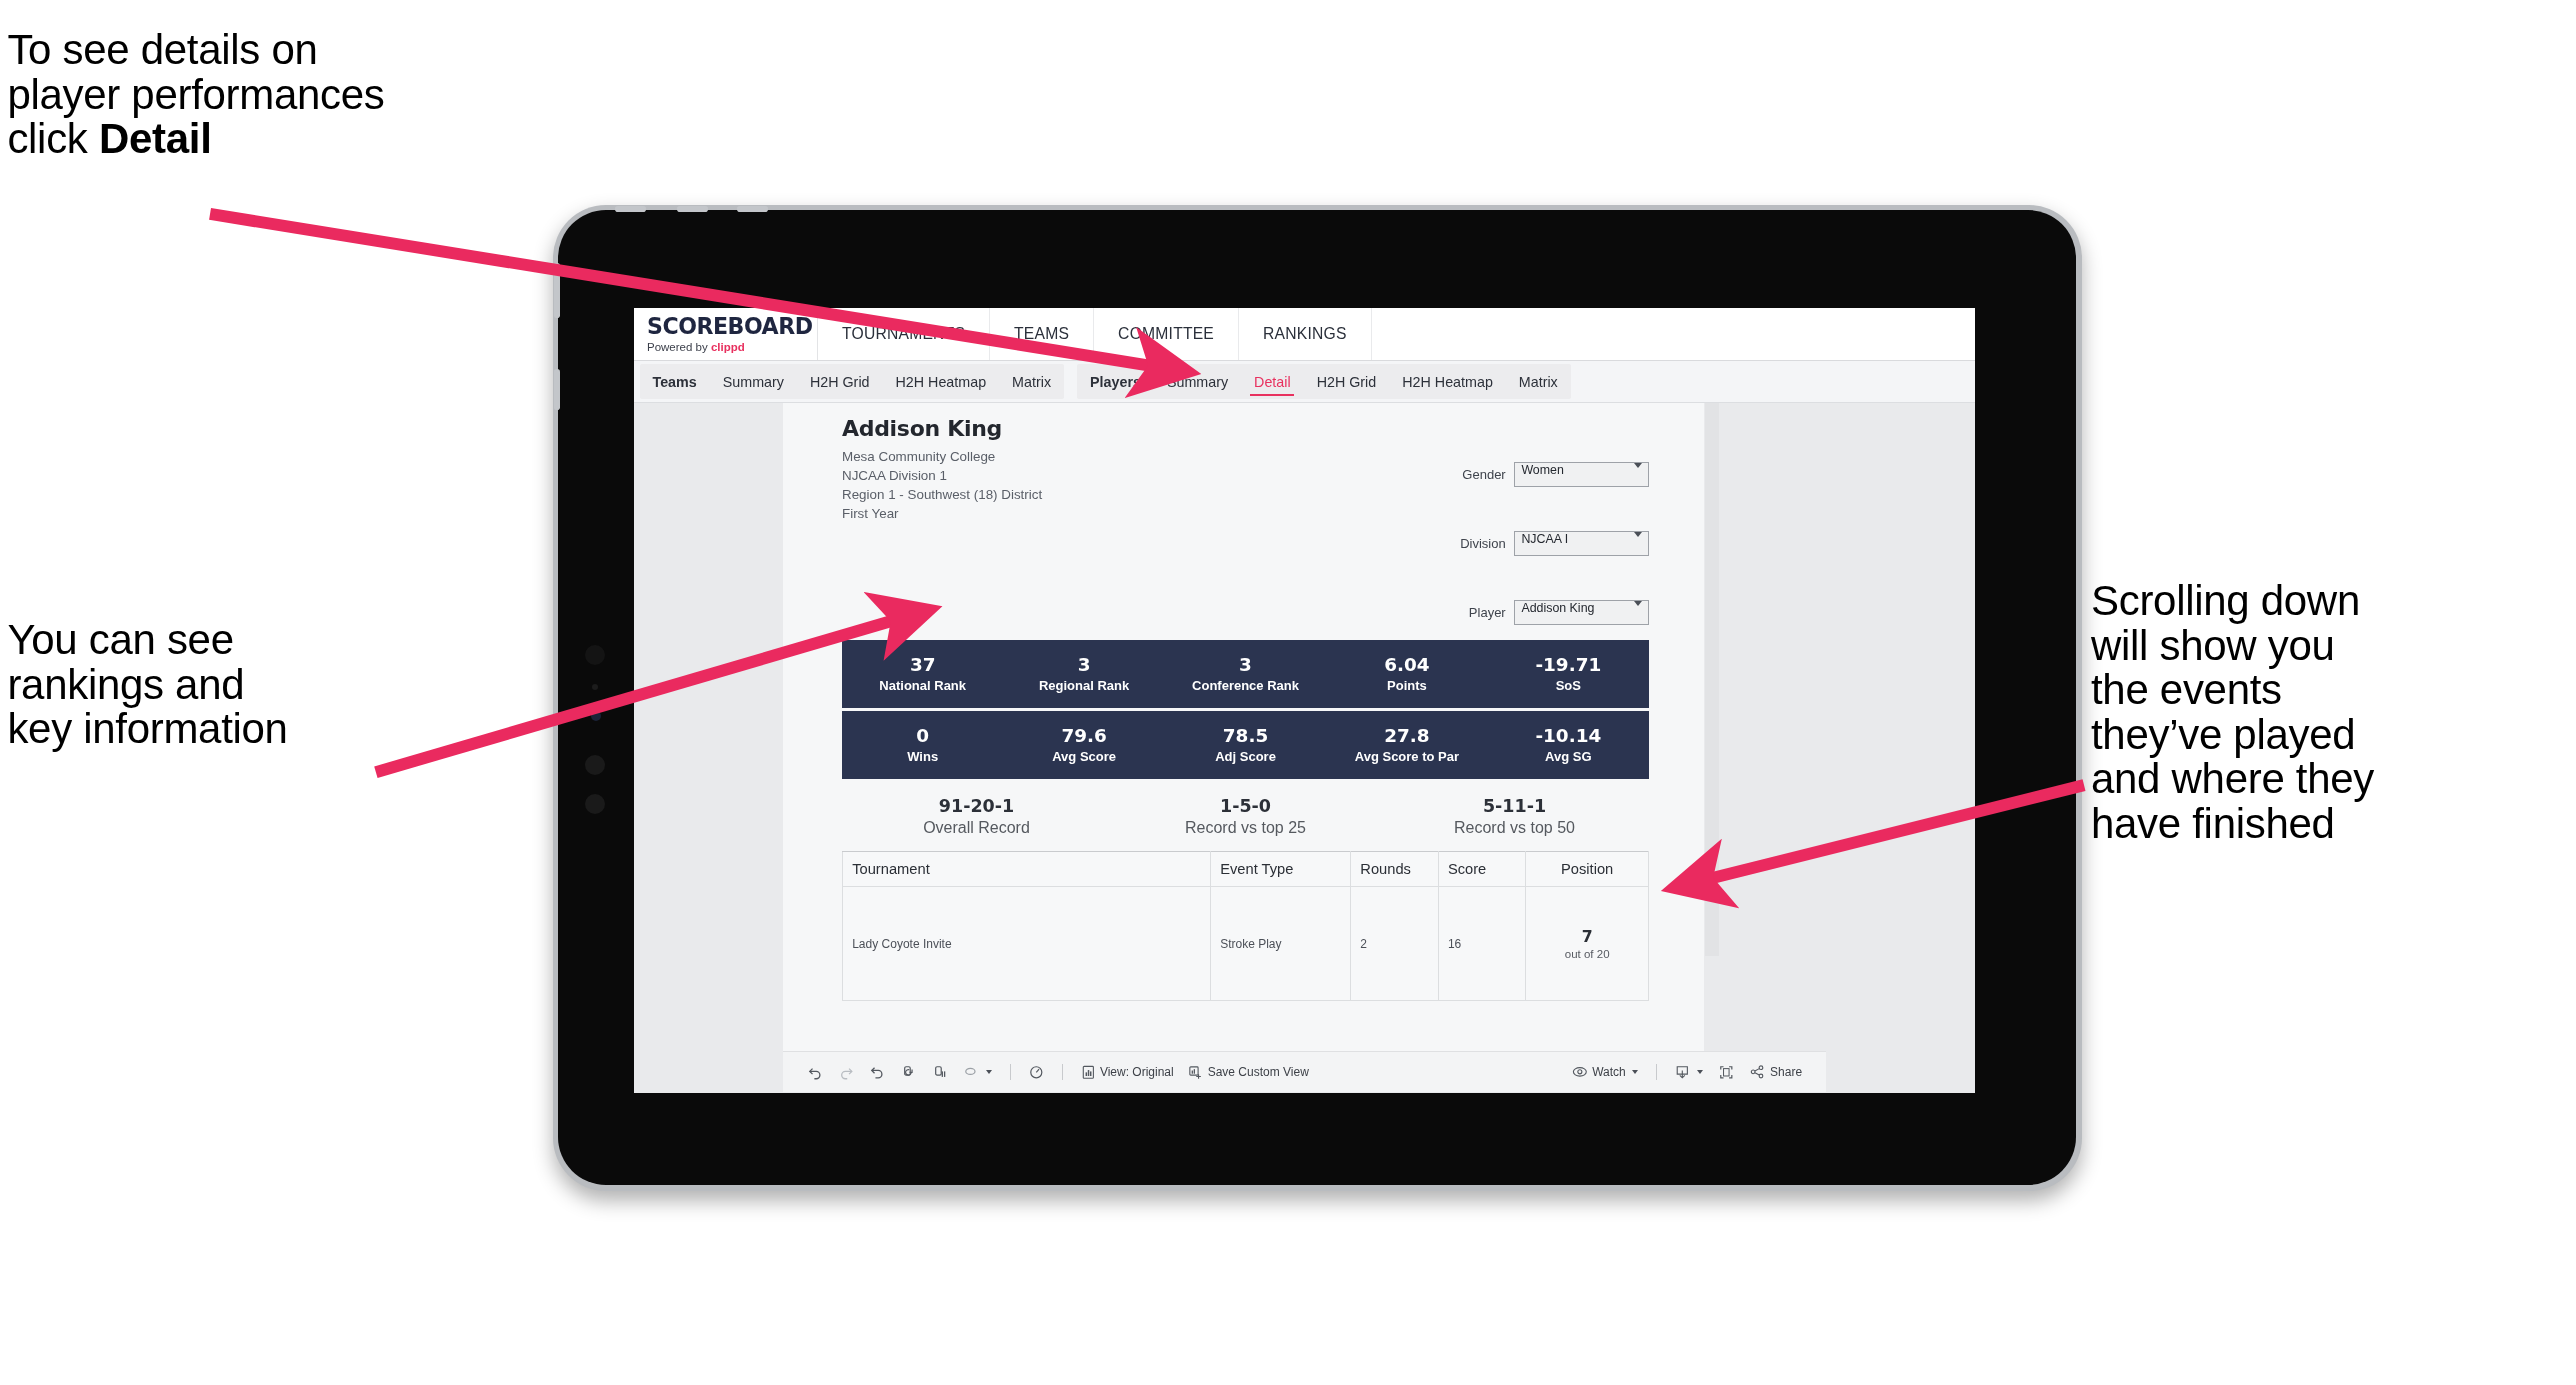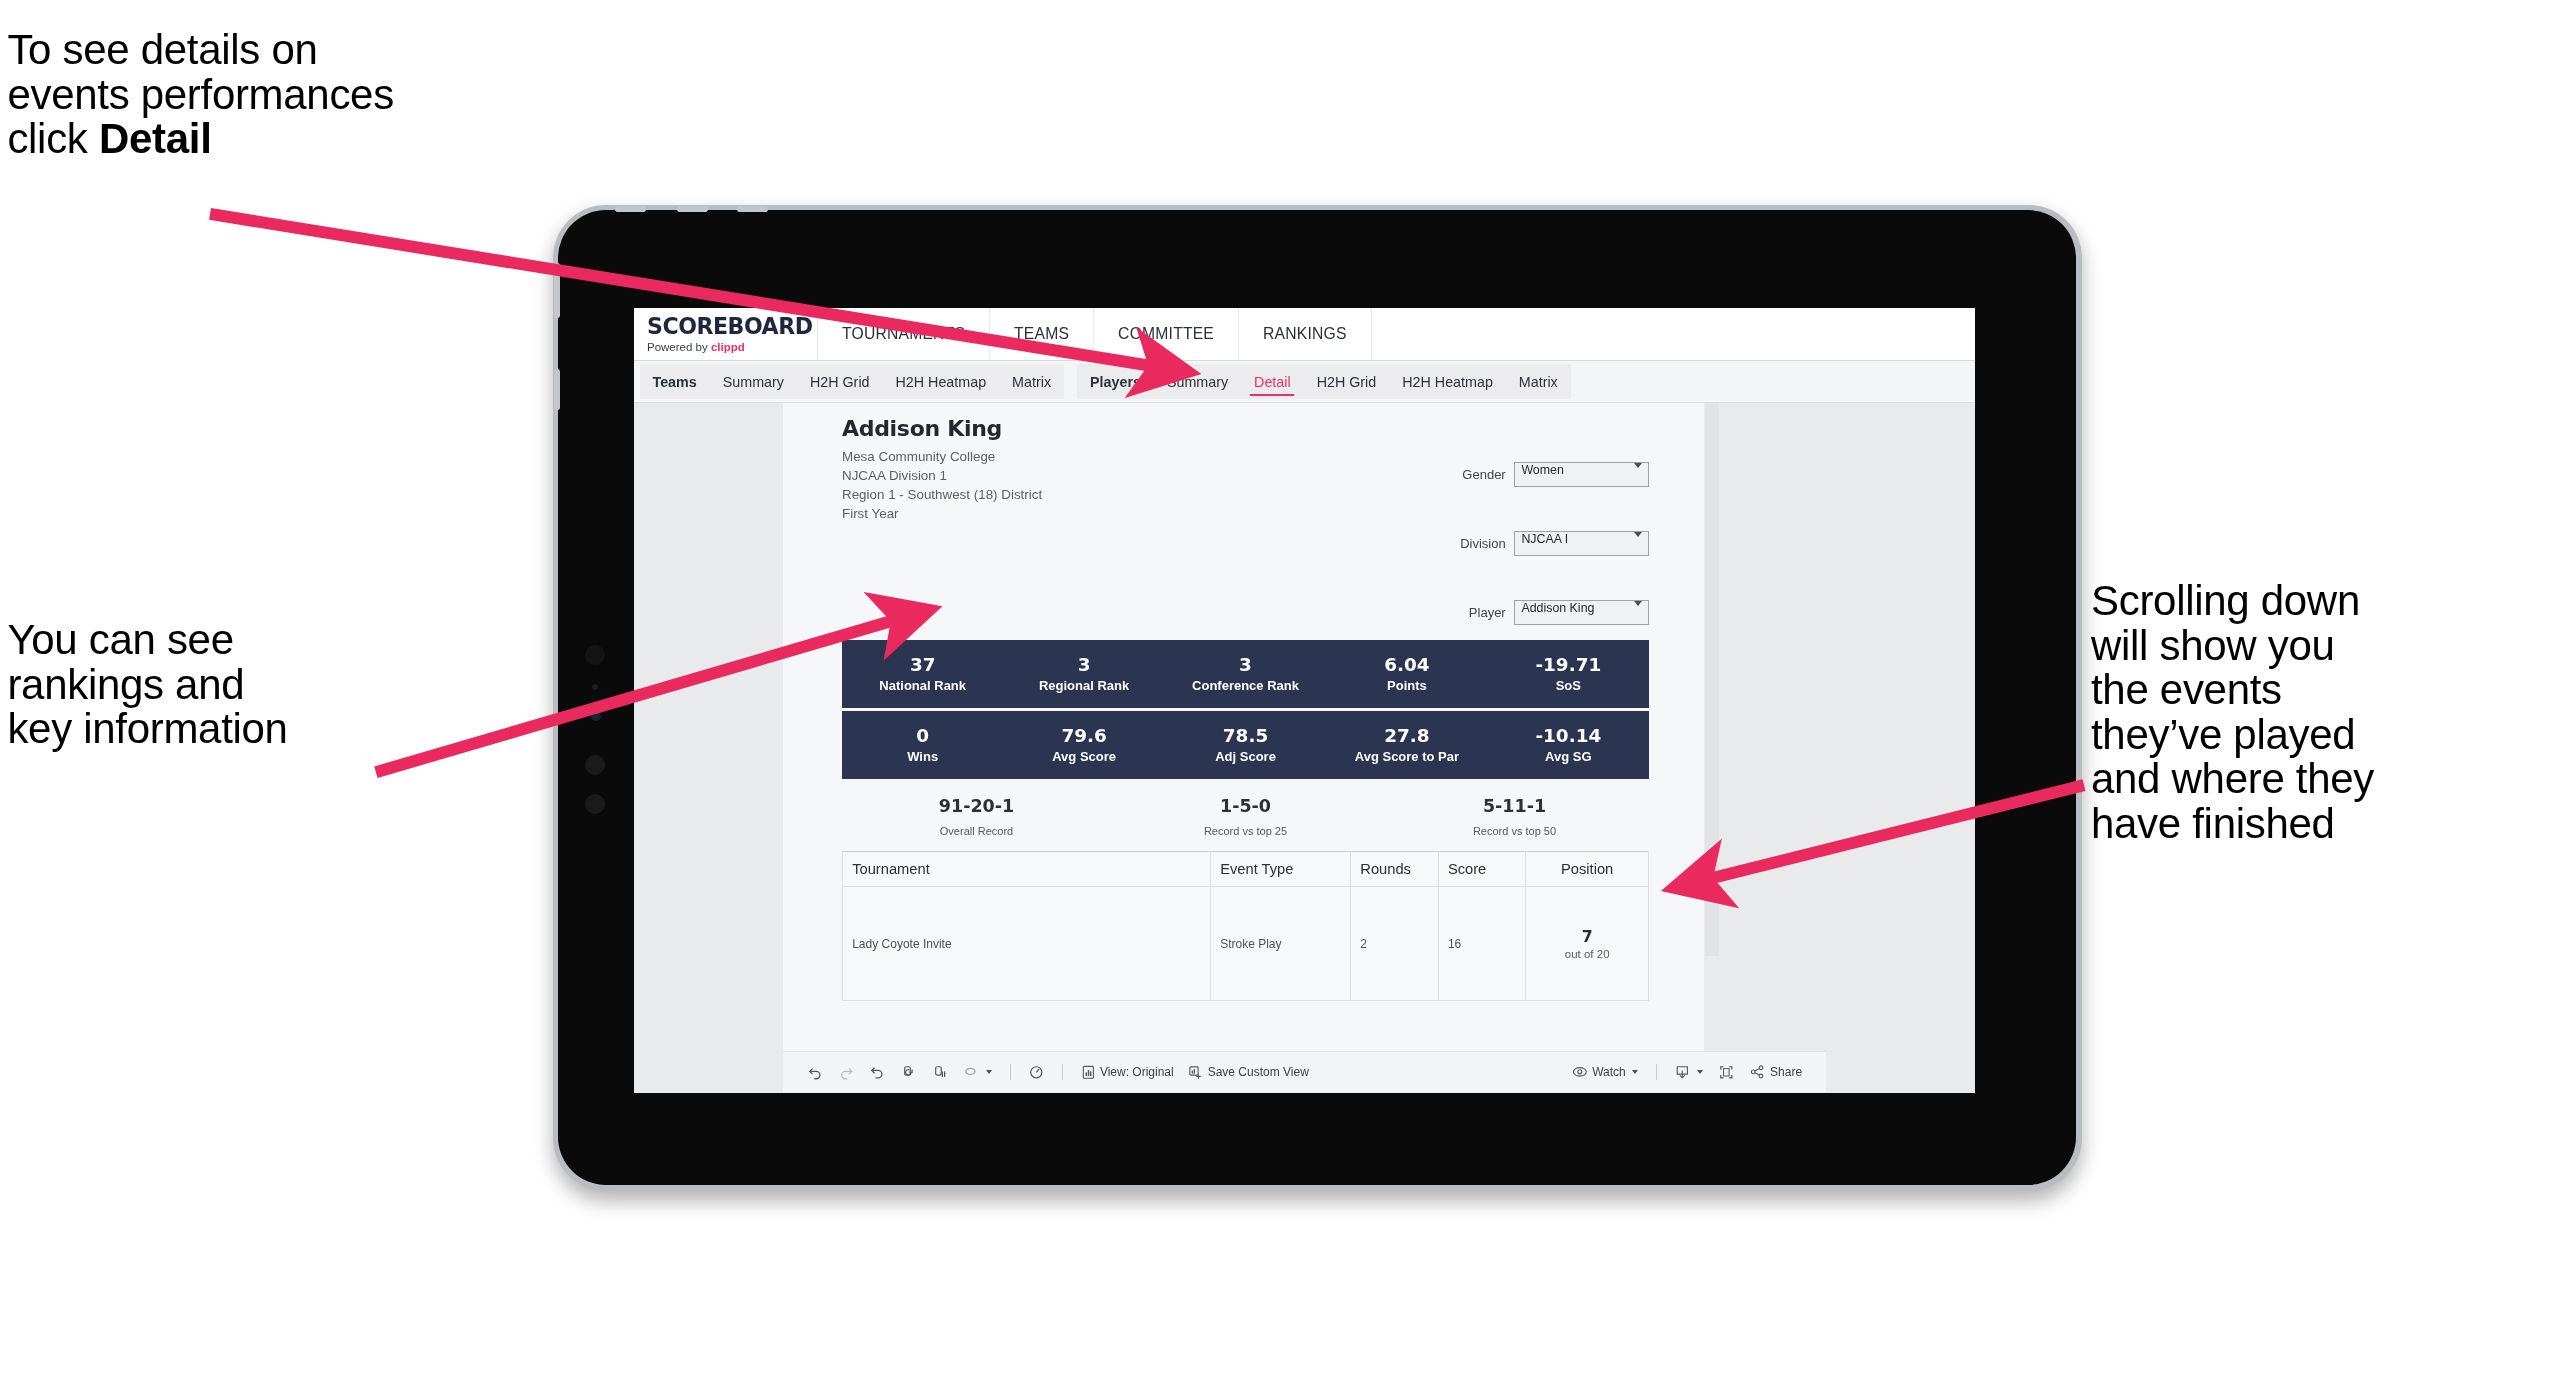--- a/index.html
+++ b/index.html
@@ -262,21 +262,21 @@
     display: flex;
     margin-top: 16.6px;
     padding-bottom: 14.7px;
   }
   .records .cell { flex: 1; text-align: center; color: #2c3038; }
   .records .cell .v {
     font-family: "DejaVu Sans", sans-serif;
     font-weight: 700;
     font-size: 17.5px;
   }
-  .records .cell .l { font-size: 11px; color: #55595f; margin-top: 9px; }
+  .records .cell .l { font-size: 16px; color: #55595f; margin-top: 3px; }
 
   
   table.evt {
     width: 100%;
     border-collapse: collapse;
     background: #f7f8f9;
     table-layout: fixed;
   }
   table.evt th {
     text-align: left;
@@ -355,21 +355,21 @@
     border-right: 3.7px solid transparent;
     border-top: 4.6px solid #4a4f57;
     margin-left: 1.8px;
   }
 </style>
 </head>
 <body>
 
 <div class="annot" id="annot-topleft">
   <div>To see details on</div>
-  <div>events performances</div>
+  <div>player performances</div>
   <div><span>click </span><b>Detail</b></div>
 </div>
 
 <div class="annot" id="annot-left">
   <div>You can see</div>
   <div>rankings and</div>
   <div>key information</div>
 </div>
 
 <div class="annot" id="annot-right">

